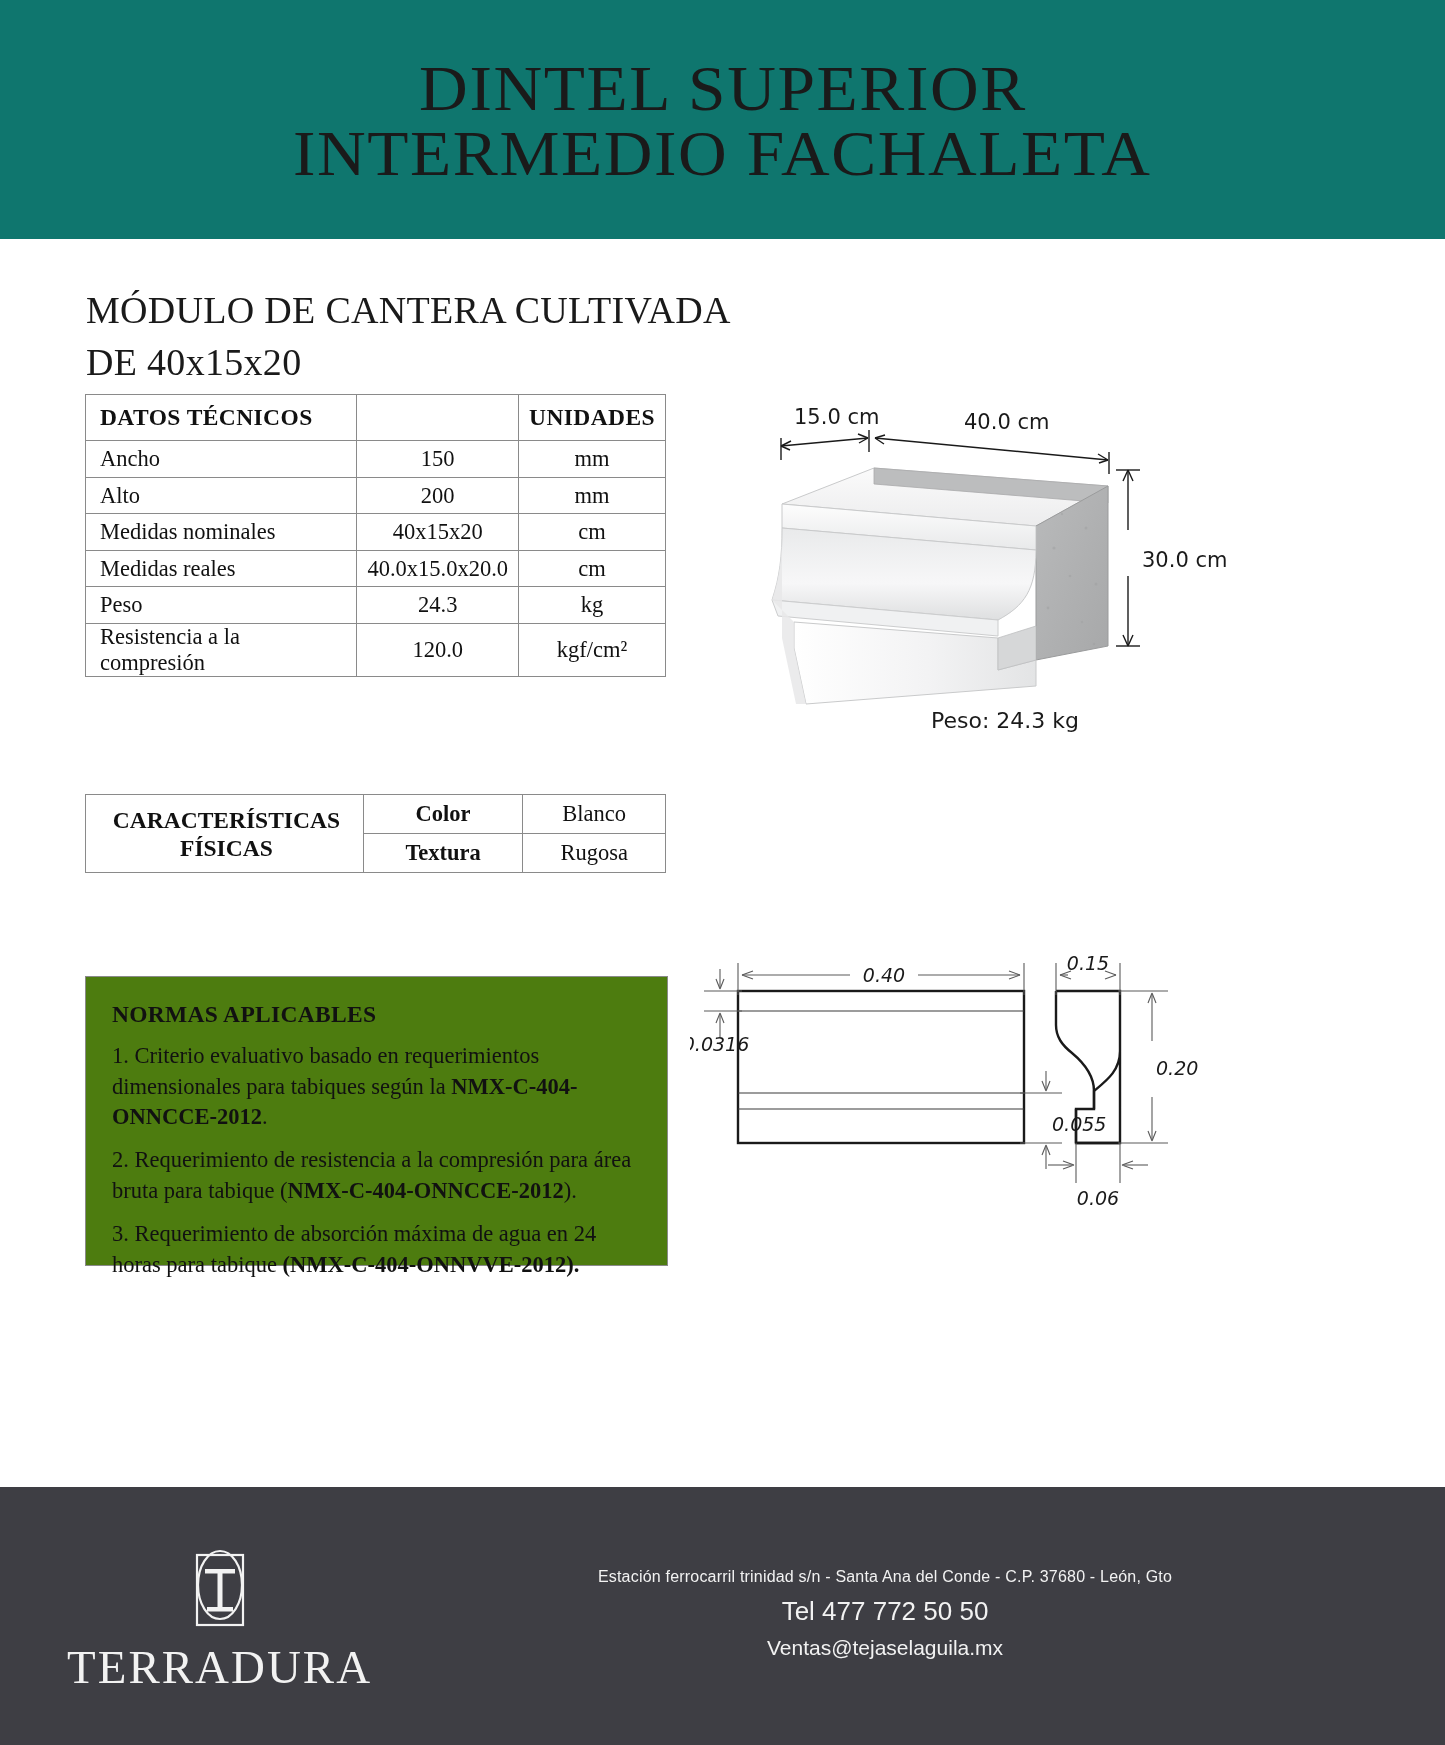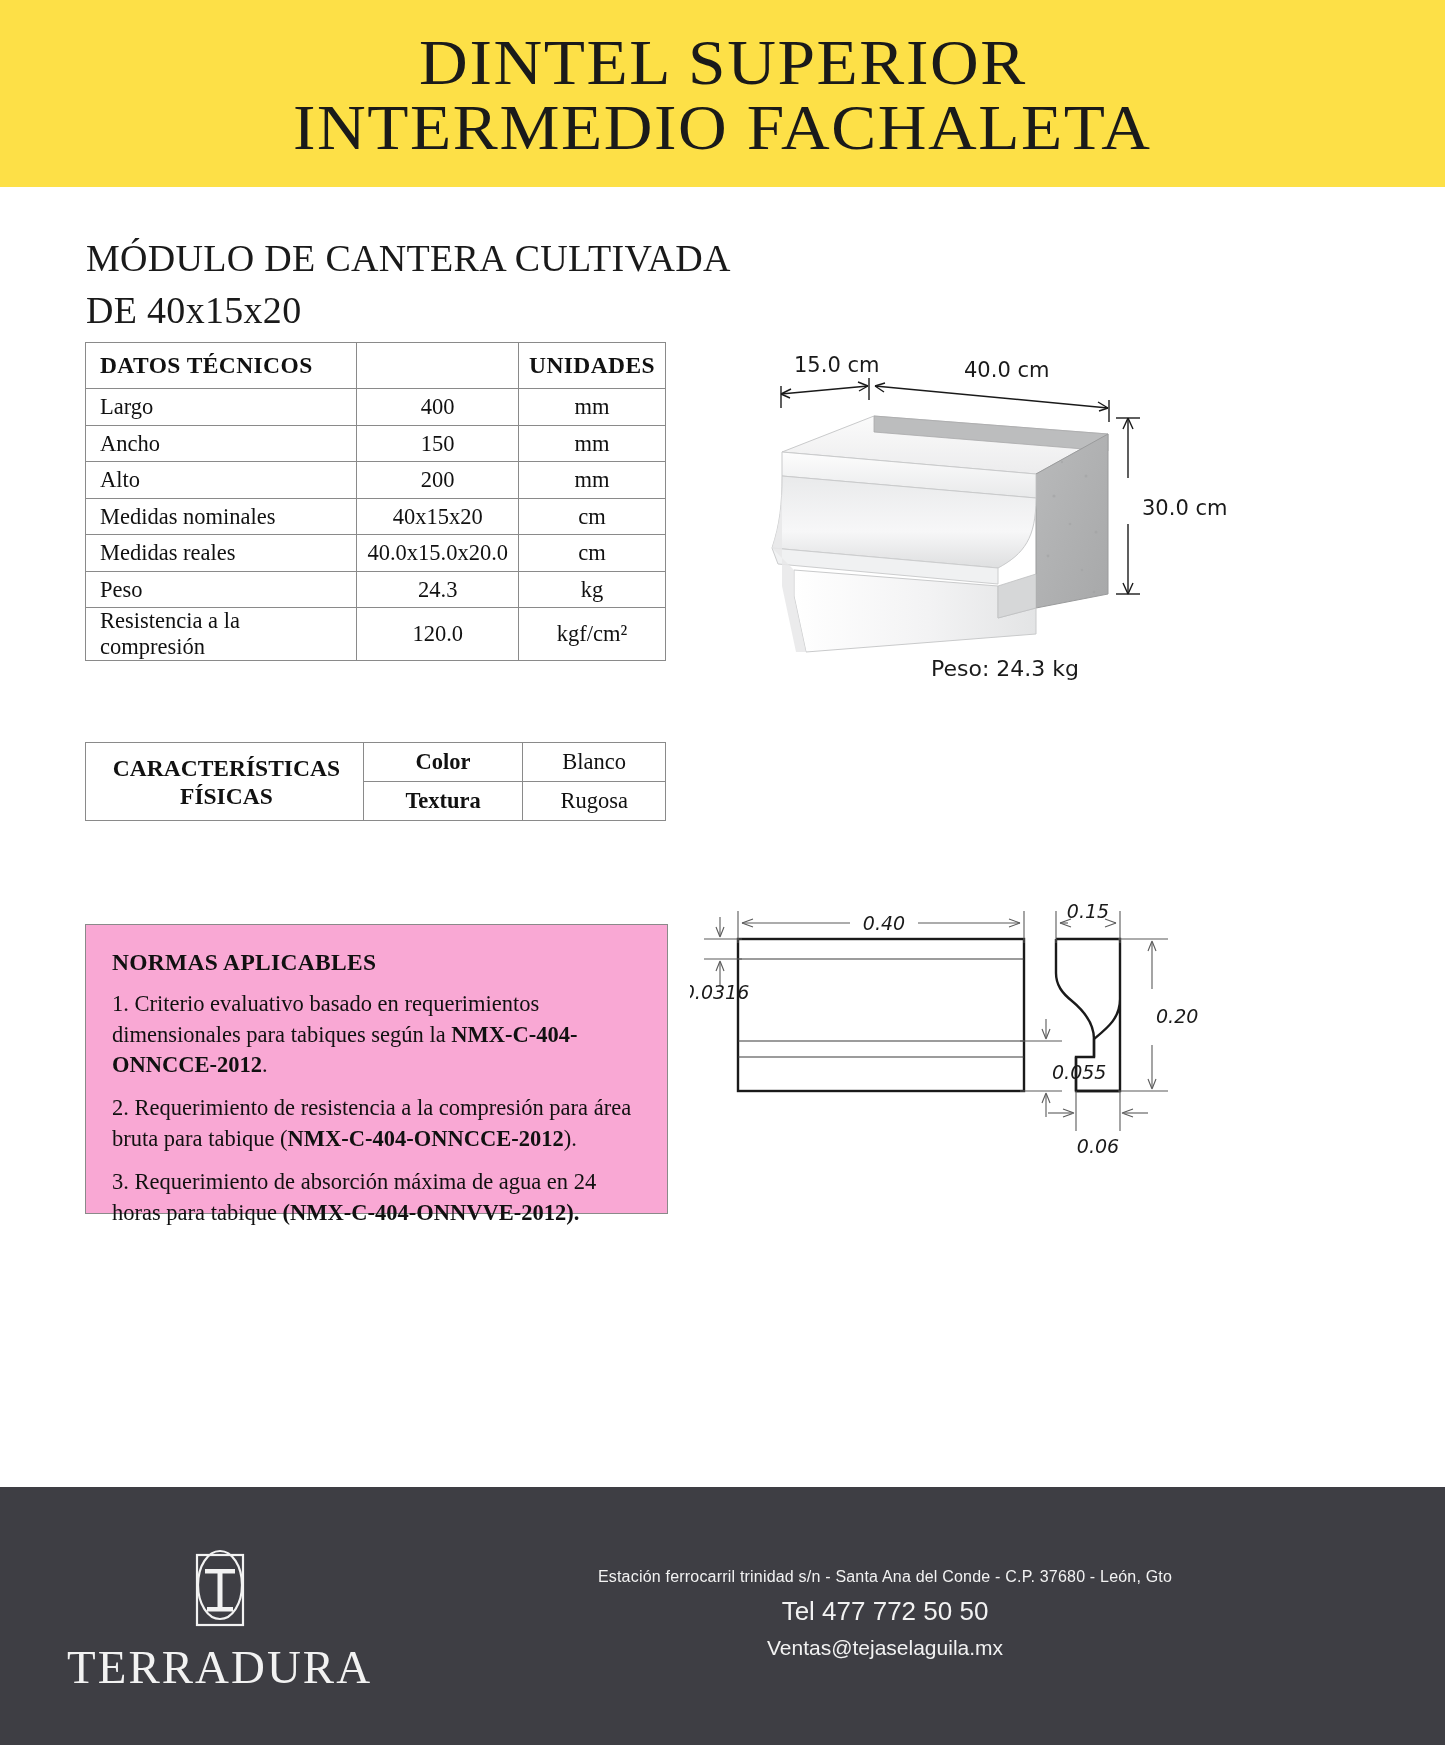--- a/index.html
+++ b/index.html
@@ -5,22 +5,22 @@
   * { box-sizing: border-box; margin: 0; padding: 0; }
   body {
     width: 1445px; height: 1745px;
     background: #ffffff;
     font-family: "Liberation Serif", "DejaVu Serif", serif;
     position: relative; overflow: hidden;
   }
 
   
   .header-band {
-    width: 100%; height: 187px;
-    background: #fde047;
+    width: 100%; height: 239px;
+    background: #0f766e;
     display: flex; flex-direction: column;
     align-items: center; justify-content: center;
     padding-top: 4px;
   }
   .title-line {
     font-family: "Liberation Serif", "DejaVu Serif", serif;
     font-size: 63px; font-weight: 400;
     letter-spacing: 1.5px;
     color: #1a1a1a;
     line-height: 1.02;
@@ -77,21 +77,21 @@
     text-align: center; padding-left: 14px; line-height: 1.2;
   }
   .char-table .c-key { width: 160px; text-align: center; font-weight: bold; }
   .char-table .c-val { width: 143px; text-align: center; }
 
   
   .norms {
     position: absolute; left: 85px; top: 588px;
     width: 583px; height: 290px;
     border: 1px solid #8a8a8a;
-    background: #f9a8d4;
+    background: #4d7c0f;
     padding: 24px 26px 0 26px;
     font-size: 22.5px; color: #111;
   }
   .norms h3 {
     font-size: 23.5px; font-weight: bold;
     letter-spacing: .3px; margin-bottom: 13px;
   }
   .norms p { line-height: 1.35; margin-bottom: 13px; }
   .norms b { font-weight: bold; }
 
@@ -153,25 +153,20 @@
 </div>
 
 <div class="canvas">
 
   <table class="tech-table">
     <tbody>
         <tr class="head">
       <td class="c-label">DATOS TÉCNICOS</td>
       <td class="c-value"></td>
       <td class="c-unit">UNIDADES</td>
-    </tr>
-    <tr>
-      <td class="c-label">Largo</td>
-      <td class="c-value">400</td>
-      <td class="c-unit">mm</td>
     </tr>
     <tr>
       <td class="c-label">Ancho</td>
       <td class="c-value">150</td>
       <td class="c-unit">mm</td>
     </tr>
     <tr>
       <td class="c-label">Alto</td>
       <td class="c-value">200</td>
       <td class="c-unit">mm</td>

